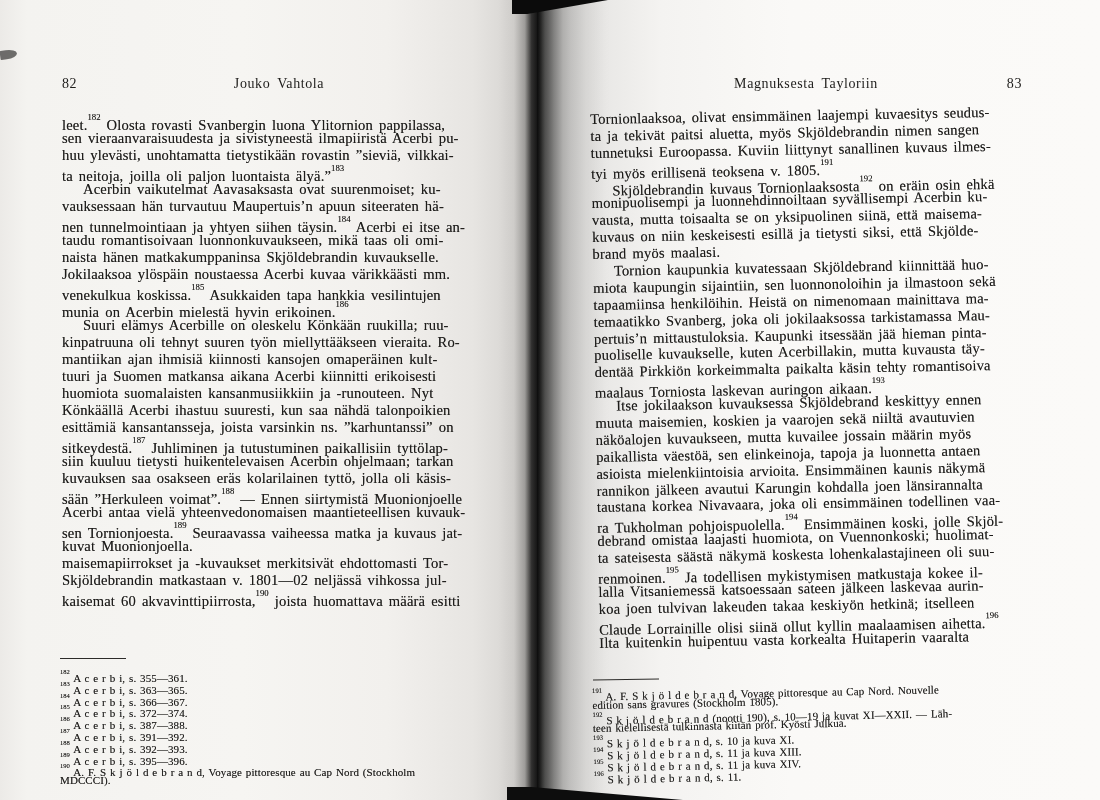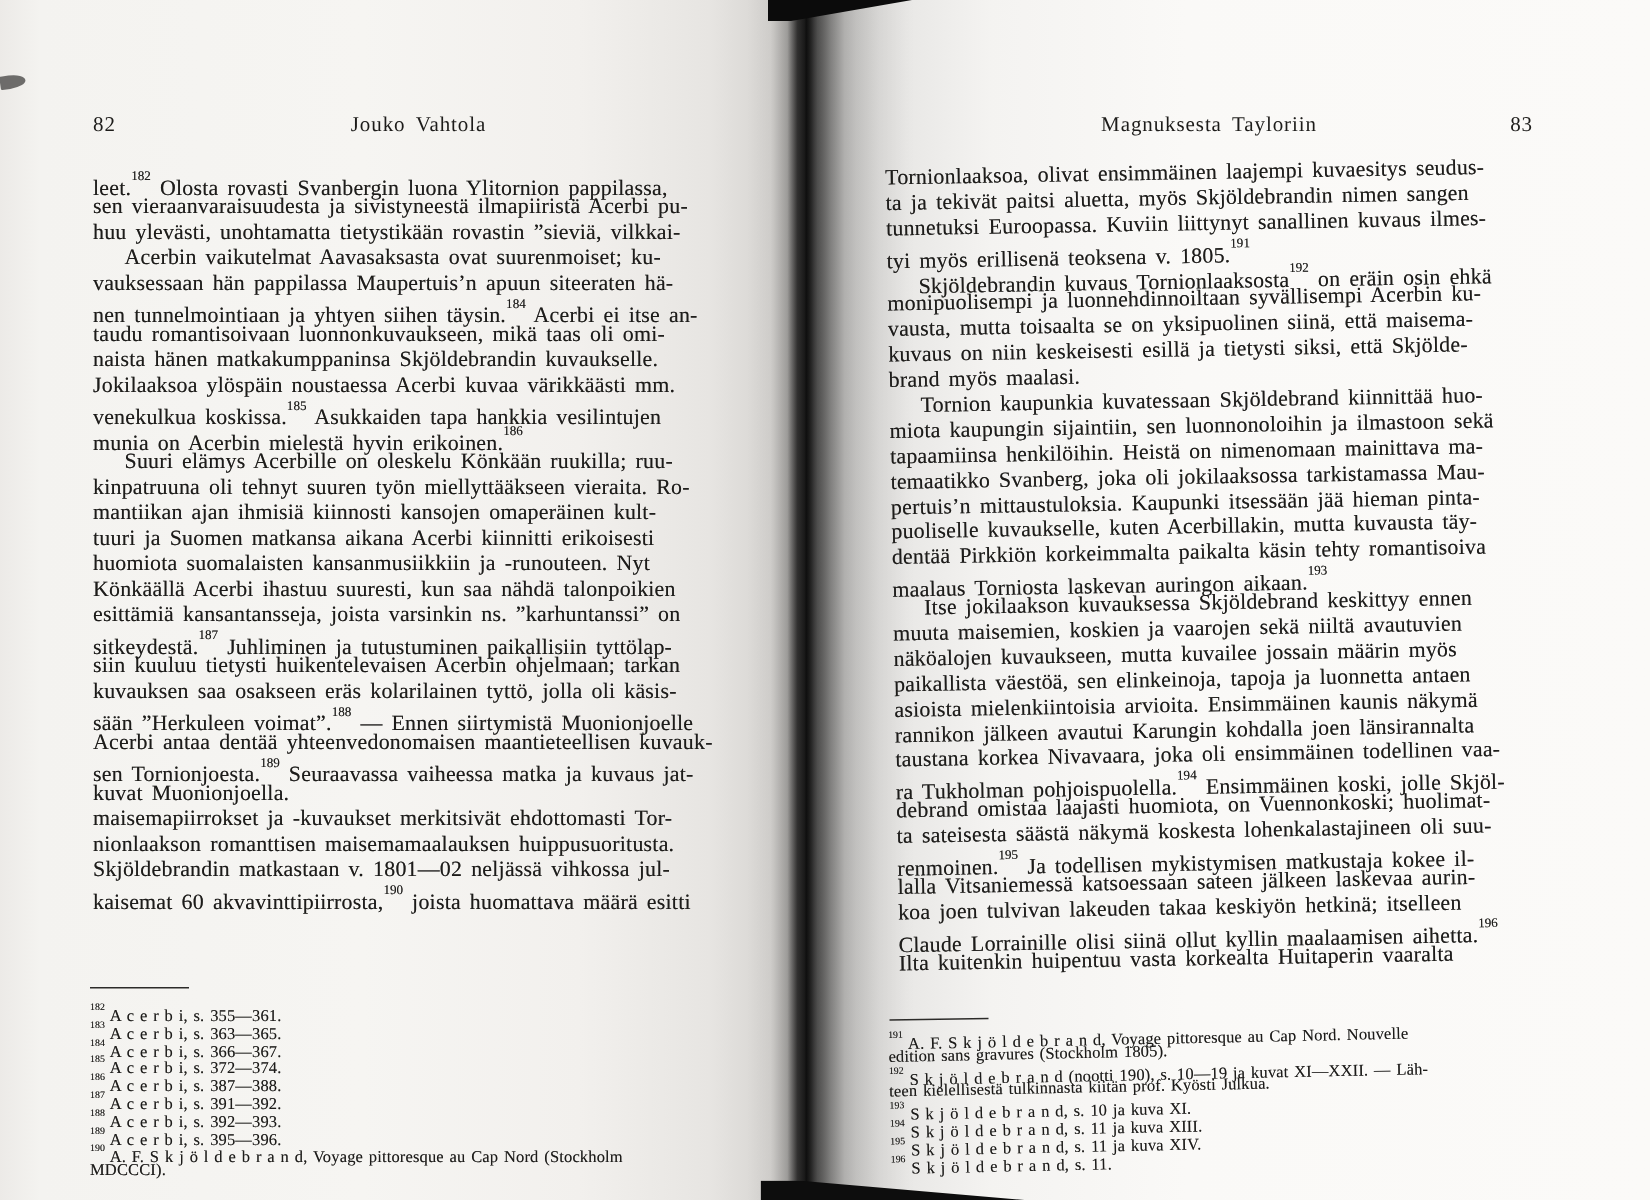--- a/index.html
+++ b/index.html
@@ -86,44 +86,44 @@
 
   <div class="page-left">
     <div class="txt lp-header running-head">
       <span class="pagenum-left">82</span>
       <span class="head-title">Jouko Vahtola</span>
     </div>
     <div class="txt lp-body body-block">
         <div class="line">leet.<sup class="fn-ref">182</sup> Olosta rovasti Svanbergin luona Ylitornion pappilassa,</div>
         <div class="line">sen vieraanvaraisuudesta ja sivistyneestä ilmapiiristä Acerbi pu-</div>
         <div class="line">huu ylevästi, unohtamatta tietystikään rovastin ”sieviä, vilkkai-</div>
+        <div class="line">ta neitoja, joilla oli paljon luontaista älyä.”<sup class="fn-ref">183</sup></div>
         <div class="line indent">Acerbin vaikutelmat Aavasaksasta ovat suurenmoiset; ku-</div>
-        <div class="line">vauksessaan hän pappilassa Maupertuis’n apuun siteeraten hä-</div>
+        <div class="line">vauksessaan hän turvautuu Maupertuis’n apuun siteeraten hä-</div>
         <div class="line">nen tunnelmointiaan ja yhtyen siihen täysin.<sup class="fn-ref">184</sup> Acerbi ei itse an-</div>
         <div class="line">taudu romantisoivaan luonnonkuvaukseen, mikä taas oli omi-</div>
         <div class="line">naista hänen matkakumppaninsa Skjöldebrandin kuvaukselle.</div>
         <div class="line">Jokilaaksoa ylöspäin noustaessa Acerbi kuvaa värikkäästi mm.</div>
         <div class="line">venekulkua koskissa.<sup class="fn-ref">185</sup> Asukkaiden tapa hankkia vesilintujen</div>
         <div class="line">munia on Acerbin mielestä hyvin erikoinen.<sup class="fn-ref">186</sup></div>
         <div class="line indent">Suuri elämys Acerbille on oleskelu Könkään ruukilla; ruu-</div>
         <div class="line">kinpatruuna oli tehnyt suuren työn miellyttääkseen vieraita. Ro-</div>
         <div class="line">mantiikan ajan ihmisiä kiinnosti kansojen omaperäinen kult-</div>
         <div class="line">tuuri ja Suomen matkansa aikana Acerbi kiinnitti erikoisesti</div>
         <div class="line">huomiota suomalaisten kansanmusiikkiin ja -runouteen. Nyt</div>
         <div class="line">Könkäällä Acerbi ihastuu suuresti, kun saa nähdä talonpoikien</div>
         <div class="line">esittämiä kansantansseja, joista varsinkin ns. ”karhuntanssi” on</div>
         <div class="line">sitkeydestä.<sup class="fn-ref">187</sup> Juhliminen ja tutustuminen paikallisiin tyttölap-</div>
         <div class="line">siin kuuluu tietysti huikentelevaisen Acerbin ohjelmaan; tarkan</div>
         <div class="line">kuvauksen saa osakseen eräs kolarilainen tyttö, jolla oli käsis-</div>
         <div class="line">sään ”Herkuleen voimat”.<sup class="fn-ref">188</sup> — Ennen siirtymistä Muonionjoelle</div>
-        <div class="line">Acerbi antaa dentää yhteenvedonomaisen maantieteellisen kuvauk-</div>
+        <div class="line">Acerbi antaa vielä yhteenvedonomaisen maantieteellisen kuvauk-</div>
         <div class="line">sen Tornionjoesta.<sup class="fn-ref">189</sup> Seuraavassa vaiheessa matka ja kuvaus jat-</div>
         <div class="line">kuvat Muonionjoella.</div>
         <div class="line">maisemapiirrokset ja -kuvaukset merkitsivät ehdottomasti Tor-</div>
-        <div class="line">nionlaakson romanttisen maisemamaalauksen huippusuoritusta.</div>
         <div class="line">Skjöldebrandin matkastaan v. 1801—02 neljässä vihkossa jul-</div>
         <div class="line">kaisemat 60 akvavinttipiirrosta,<sup class="fn-ref">190</sup> joista huomattava määrä esitti</div>
       </div>
     <div class="txt lp-footsep footsep"></div>
     <div class="txt lp-foot foot-block">
         <div class="line"><sup class="fn-ref">182</sup> A c e r b i, s. 355—361.</div>
         <div class="line"><sup class="fn-ref">183</sup> A c e r b i, s. 363—365.</div>
         <div class="line"><sup class="fn-ref">184</sup> A c e r b i, s. 366—367.</div>
         <div class="line"><sup class="fn-ref">185</sup> A c e r b i, s. 372—374.</div>
         <div class="line"><sup class="fn-ref">186</sup> A c e r b i, s. 387—388.</div>

